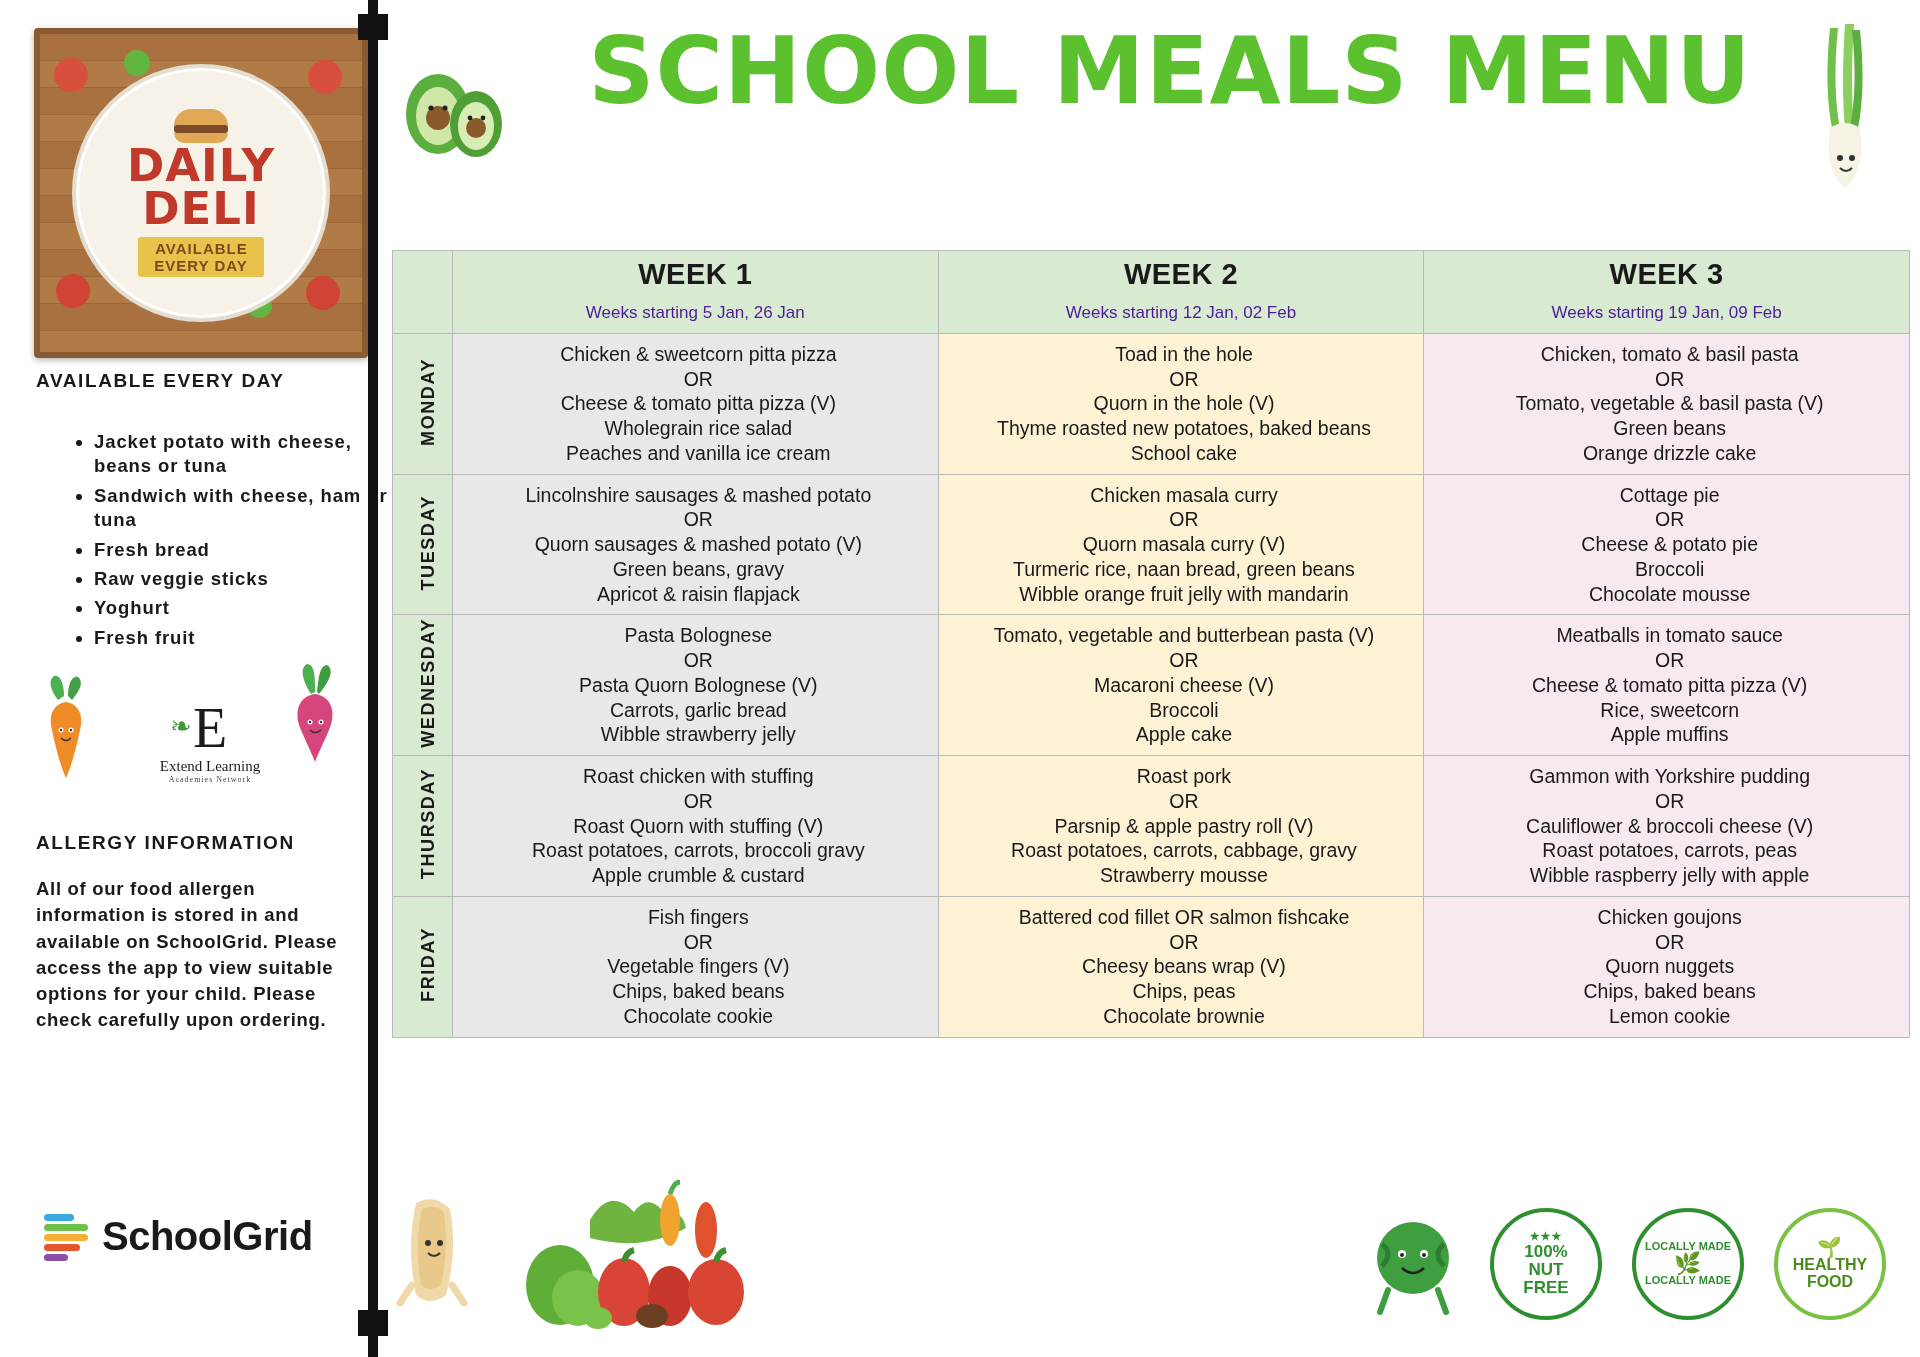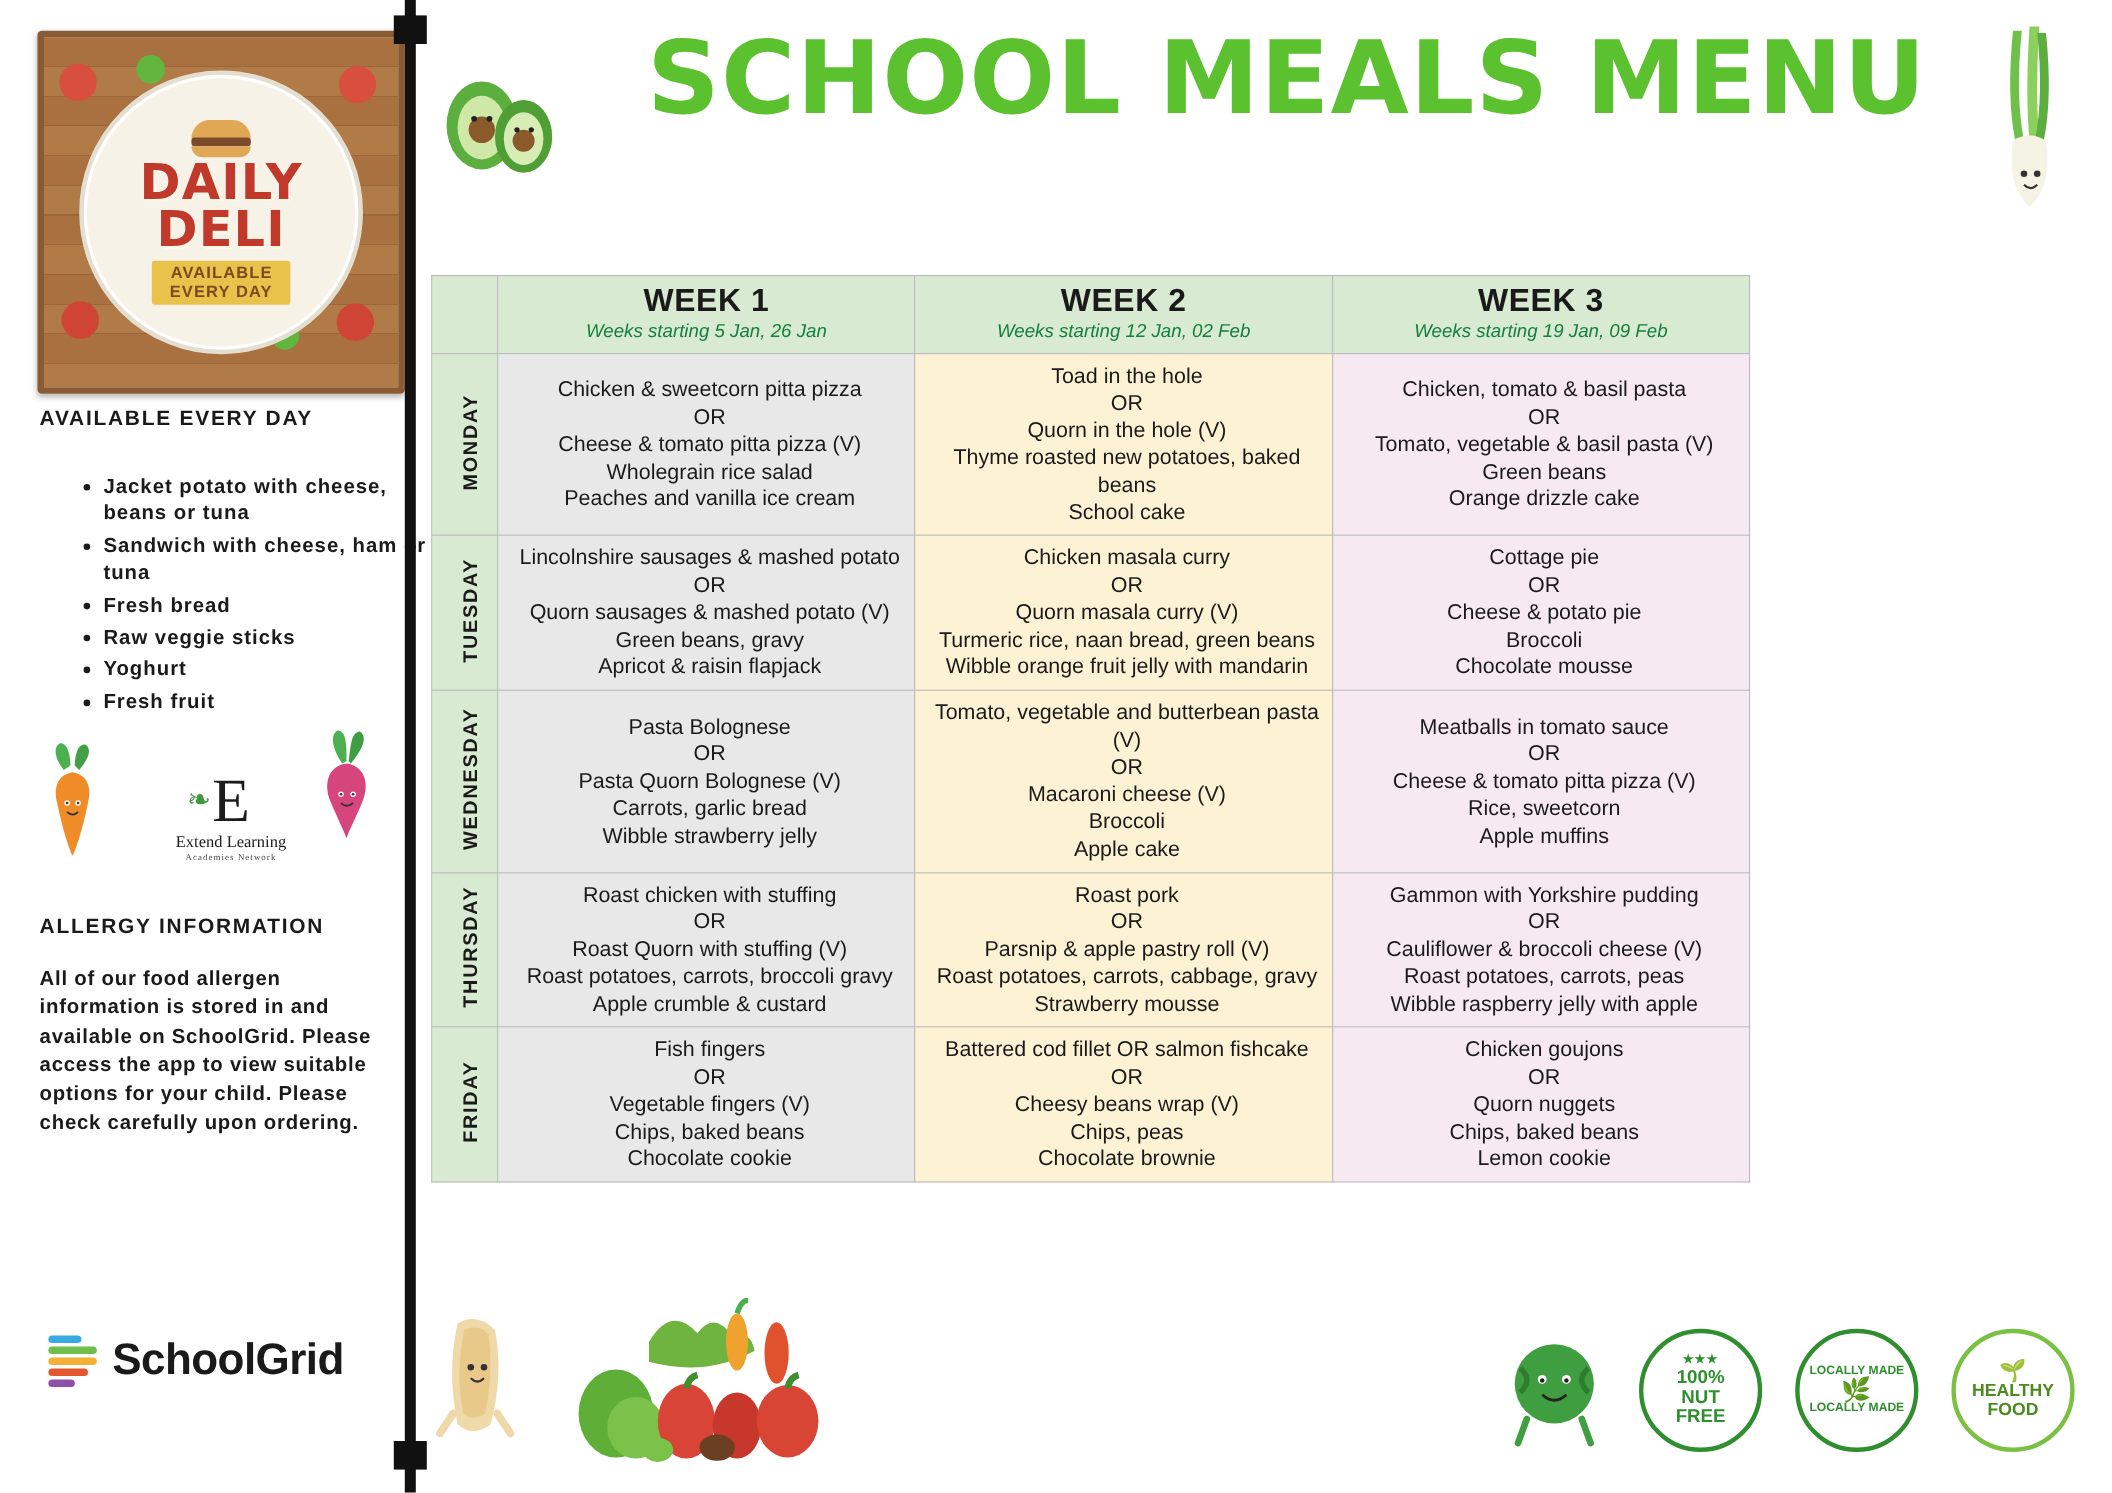--- a/index.html
+++ b/index.html
@@ -237,21 +237,21 @@
   }
 
   #avocado-icon { position: absolute; left: 398px; top: 52px; width: 110px; height: 110px; }
   #leek-icon { position: absolute; left: 1800px; top: 18px; width: 90px; height: 190px; }
 
   
   #menu-table {
     position: absolute;
     left: 392px;
     top: 250px;
-    width: 1199px;
+    width: 1518px;
     border-collapse: collapse;
     table-layout: fixed;
   }
   #menu-table th, #menu-table td {
     border: 1px solid #b9b9b9;
     vertical-align: middle;
     padding-left: 12px;
   }
   #menu-table .corner-cell {
     width: 46px;
@@ -265,23 +265,22 @@
   .week-name {
     font-size: 29px;
     font-weight: bold;
     color: #1a1a1a;
     letter-spacing: 0.5px;
     line-height: 1.1;
   }
   .week-dates {
     font-size: 17px;
     font-weight: normal;
-    color: #15803d;
-    margin-top: 0;
-    font-style: italic;
+    color: #4c1d95;
+    margin-top: 12px;
   }
   .day-cell {
     width: 46px;
     background: #d9ead3;
     text-align: center;
     padding: 0;
   }
   .day-cell span {
     display: inline-block;
     writing-mode: vertical-rl;

